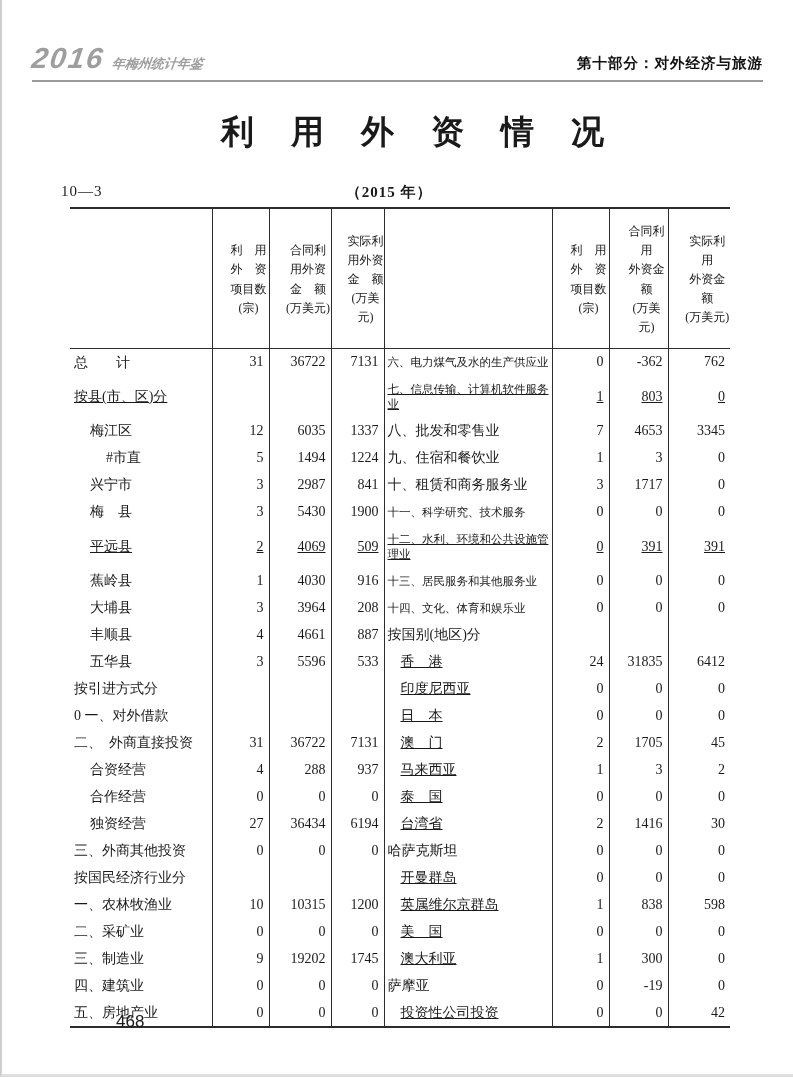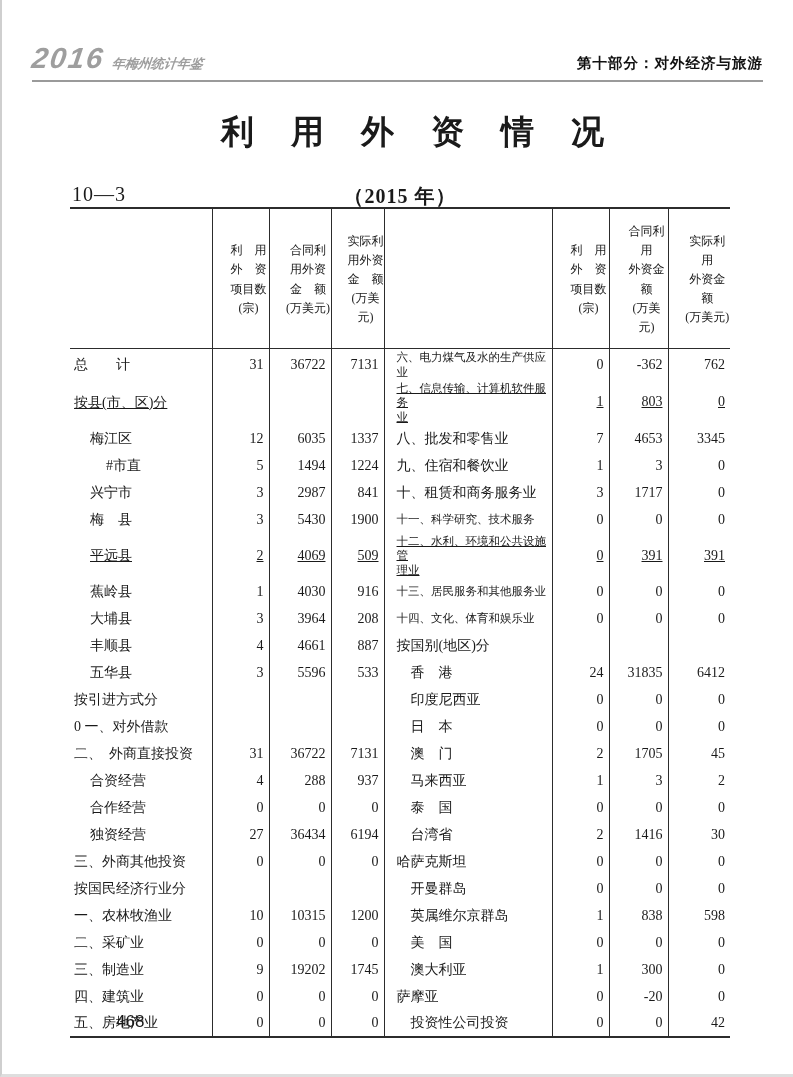--- a/index.html
+++ b/index.html
@@ -18,21 +18,21 @@
   
   .page-header{position:absolute;top:44px;left:30px;right:30px;display:flex;justify-content:space-between;align-items:flex-end;}
   .logo{display:flex;align-items:baseline;color:#9e9e9e;font-style:italic;font-weight:bold;}
   .logo-year{font-size:29px;letter-spacing:2px;line-height:1;font-family:"Liberation Sans",sans-serif;transform:skewX(-8deg);}
   .logo-suffix{font-size:13px;margin-left:7px;font-family:"Liberation Sans",sans-serif;transform:skewX(-6deg);}
   .section-title{font-size:14.5px;font-weight:bold;color:#111;letter-spacing:1px;}
   .header-rule{position:absolute;top:80px;left:30px;right:30px;height:2px;background:#9a9a9a;}
   
   .doc-title{position:absolute;top:110px;left:16px;width:100%;text-align:center;font-size:33px;font-weight:bold;letter-spacing:2px;}
   
-  .meta-row{position:absolute;top:183px;left:68px;width:660px;height:22px;font-size:20px;}
+  .meta-row{position:absolute;top:183px;left:57px;width:660px;height:22px;font-size:15px;}
   .table-no{position:absolute;left:2px;top:0;letter-spacing:1px;}
   .year-note{position:absolute;left:0;width:100%;text-align:center;top:0;letter-spacing:1px;font-weight:bold;}
   
   table.fx{
     position:absolute;top:207px;left:68px;
     width:660px;border-collapse:collapse;table-layout:fixed;
     border-top:2.5px solid #2c2c2c;border-bottom:2.5px solid #2c2c2c;
   }
   table.fx th,table.fx td{border-right:1px solid #2c2c2c;margin:0;box-sizing:border-box;}
   table.fx th:last-child,table.fx td:last-child{border-right:none;}
@@ -43,22 +43,22 @@
     white-space:pre-line;padding:13px 0 11px 16px;
   }
   table.fx td{height:27px;vertical-align:middle;font-size:14px;}
   table.fx tr.tall td{height:42px;text-decoration:underline;}
   td.num{text-align:right;padding-right:5px;font-family:"Liberation Serif","DejaVu Serif",serif;}
   td.lab{text-align:left;white-space:pre-line;line-height:1.25;overflow:hidden;}
   td.lab.cond{font-size:11.5px;}
   .li0{padding-left:4px;}
   .li1{padding-left:20px;}
   .li2{padding-left:36px;}
-  .ri0{padding-left:12px;}
-  .ri1{padding-left:26px;}
+  .ri0{padding-left:3px;}
+  .ri1{padding-left:16px;text-decoration:underline;}
   
   .page-number{position:absolute;top:1012px;left:74px;font-size:17px;font-family:"Liberation Sans",sans-serif;margin-left:40px;}
 </style>
 </head>
 <body>
 
 <div class="page">
 
   <div class="page-header">
     <div class="logo">
@@ -340,21 +340,21 @@
           <td class="num">300</td>
           <td class="num">0</td>
         </tr>
         <tr>
           <td class="lab li0">四、建筑业</td>
           <td class="num">0</td>
           <td class="num">0</td>
           <td class="num">0</td>
           <td class="lab ri0">萨摩亚</td>
           <td class="num">0</td>
-          <td class="num">-20</td>
+          <td class="num">-19</td>
           <td class="num">0</td>
         </tr>
         <tr>
           <td class="lab li0">五、房地产业</td>
           <td class="num">0</td>
           <td class="num">0</td>
           <td class="num">0</td>
           <td class="lab ri1">投资性公司投资</td>
           <td class="num">0</td>
           <td class="num">0</td>

